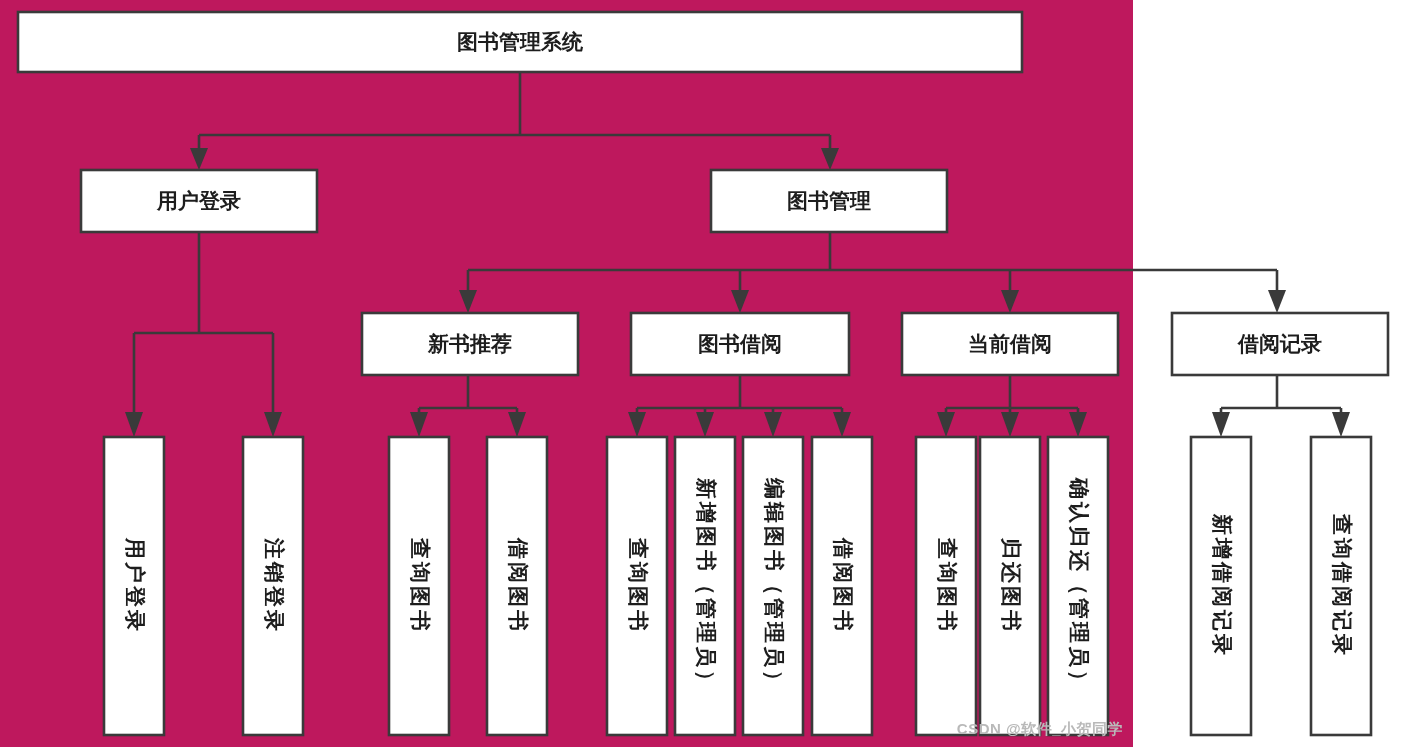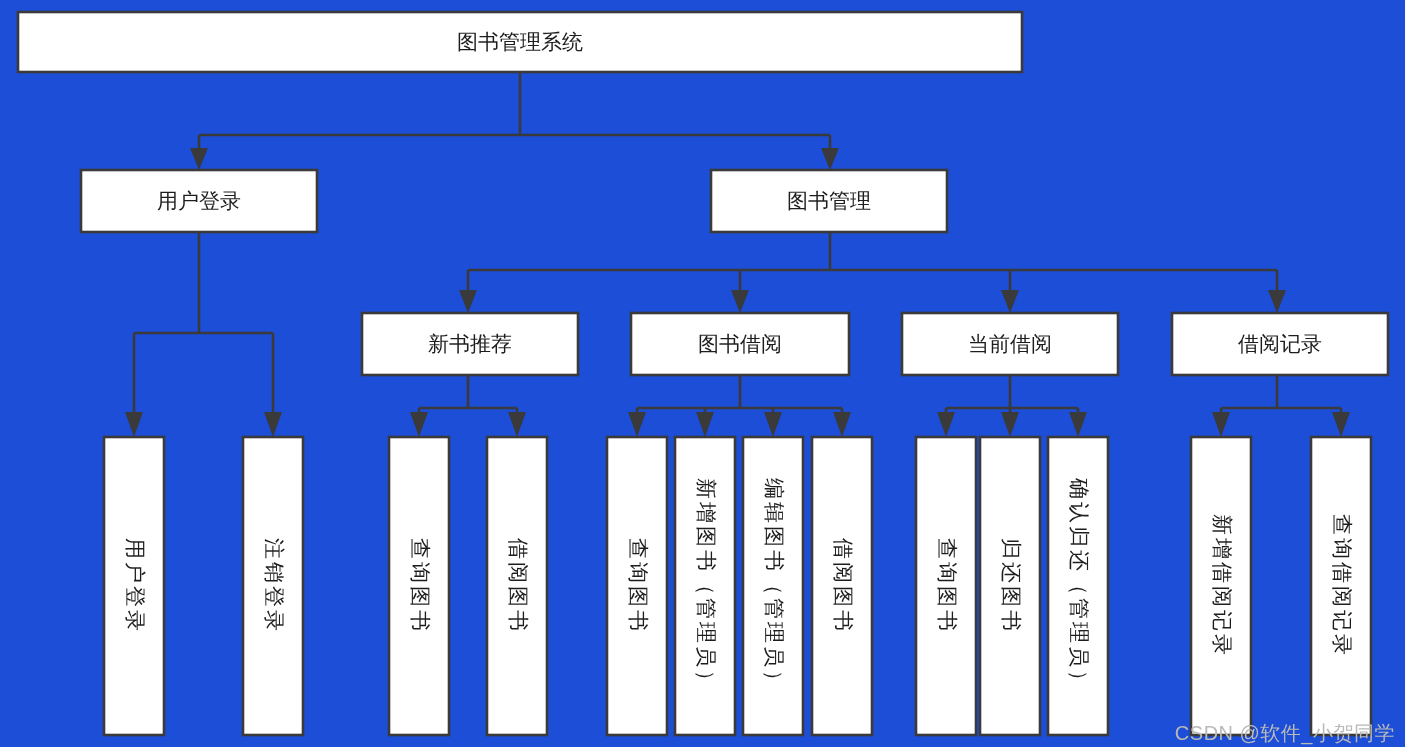--- a/index.html
+++ b/index.html
@@ -8,23 +8,24 @@
     background: #ffffff;
   }
   body {
     width: 1405px;
     height: 747px;
     overflow: hidden;
     font-family: "Liberation Sans", "DejaVu Sans", sans-serif;
   }
   #diagram-root {
     position: relative;
-    width: 1405px;
+    width: 1133px;
     height: 747px;
-    background: #1d4ed8;
+    background: #be185d;
+    font-weight: bold;
   }
   svg.diagram-canvas {
     position: absolute;
     top: 0;
     left: 0;
     width: 1405px;
     height: 747px;
     display: block;
   }
   .node-box {
@@ -53,23 +54,23 @@
     fill: #1d1d1d;
     font-family: "Liberation Sans", "DejaVu Sans", sans-serif;
     font-size: 21px;
     text-anchor: middle;
     dominant-baseline: middle;
     letter-spacing: 3px;
   }
   .watermark-text {
     position: absolute;
     right: 10px;
-    bottom: 0;
-    font-family: "Liberation Sans", "DejaVu Sans", sans-serif;
-    font-size: 20px;
+    bottom: 8px;
+    font-family: "Liberation Sans", "DejaVu Sans", sans-serif;
+    font-size: 15px;
     color: #b9b9b9;
     white-space: nowrap;
     letter-spacing: 0.5px;
   }
 </style>
 </head>
 <body>
 
 <div id="diagram-root">
 

